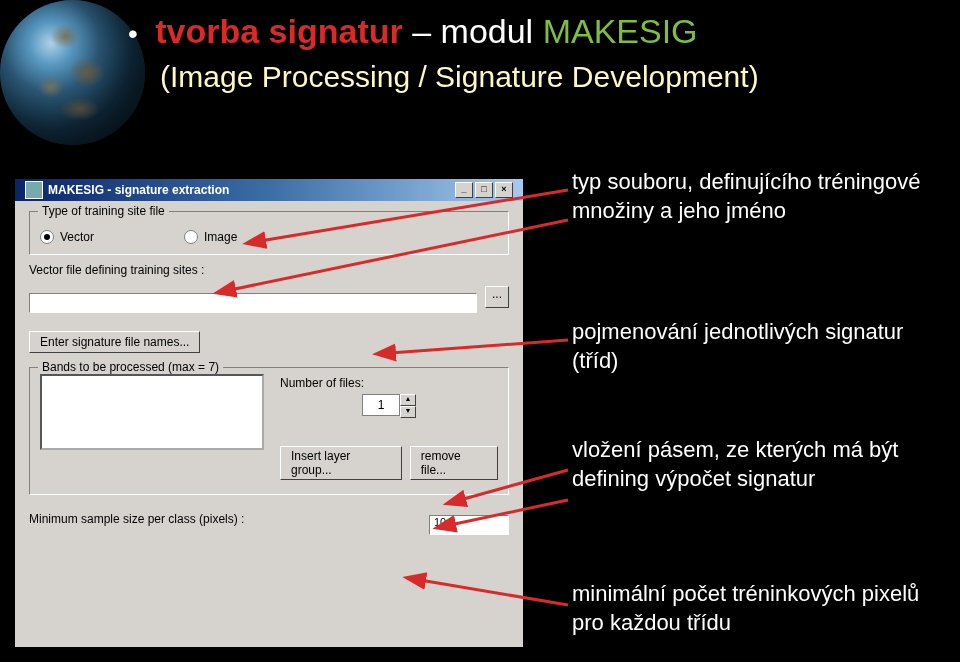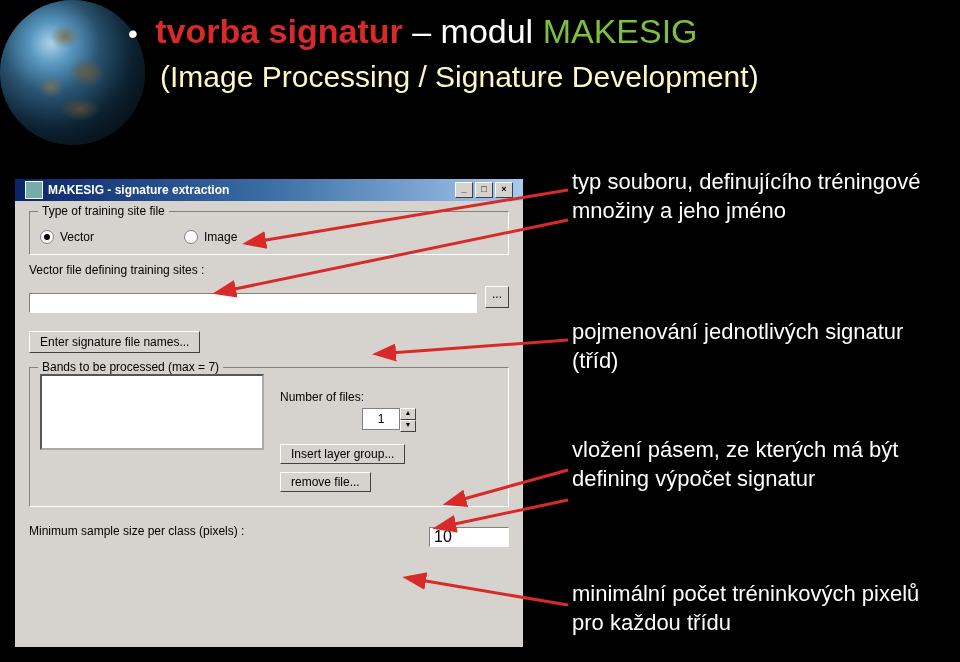--- a/index.html
+++ b/index.html
@@ -117,21 +117,21 @@
     background: #fff; border: 1px solid #808080;
     display: inline-flex; align-items:center; justify-content:center;
   }
   .radio.sel::after { content:""; width:6px; height:6px; border-radius:50%; background:#000;}
   .row-inline { display:flex; align-items:center; gap:8px; margin: 4px 0;}
   .text-input {
     background: #fff;
     border: 1px solid #808080;
     border-right-color:#fff; border-bottom-color:#fff;
     height: 18px;
-    font-size: 16px;
+    font-size: 11px;
     padding: 0 4px;
     margin-top: 12px;
   }
   .small-btn {
     background: #d6d3ce;
     border: 1px solid #fff;
     border-right-color:#404040; border-bottom-color:#404040;
     width: 22px; height: 20px;
     font-size: 12px;
     text-align: center;
@@ -228,33 +228,33 @@
       </div>
     </div>
 
     <div class="groupbox" style="margin-top:14px; padding-bottom:14px;">
       <span class="legend">Bands to be processed (max = 7)</span>
       <div style="display:flex; gap:16px; align-items:flex-start;">
         <div>
           <div class="listbox"></div>
         </div>
         <div style="flex:1">
-          <div class="row-inline" style="margin-top:16px">
+          <div class="row-inline" style="margin-top:2px">
             <span class="label">Number of files:</span>
           </div>
           <div class="row-inline" style="justify-content:center; margin-top:2px;">
             <div class="spin">
               <div class="val">1</div>
               <div class="arrows">
                 <div class="arrow">▲</div>
                 <div class="arrow">▼</div>
               </div>
             </div>
           </div>
-          <div style="margin-top:12px; display:flex; flex-direction:column; gap:8px; align-items:flex-start;">
+          <div style="margin-top:28px; display:flex; flex-direction:row; gap:8px; align-items:flex-start;">
             <div class="btn" style="padding:2px 10px">
               <span>Insert layer group...</span>
             </div>
             <div class="btn" style="padding:2px 10px">
               <span>remove file...</span>
             </div>
           </div>
         </div>
       </div>
     </div>

